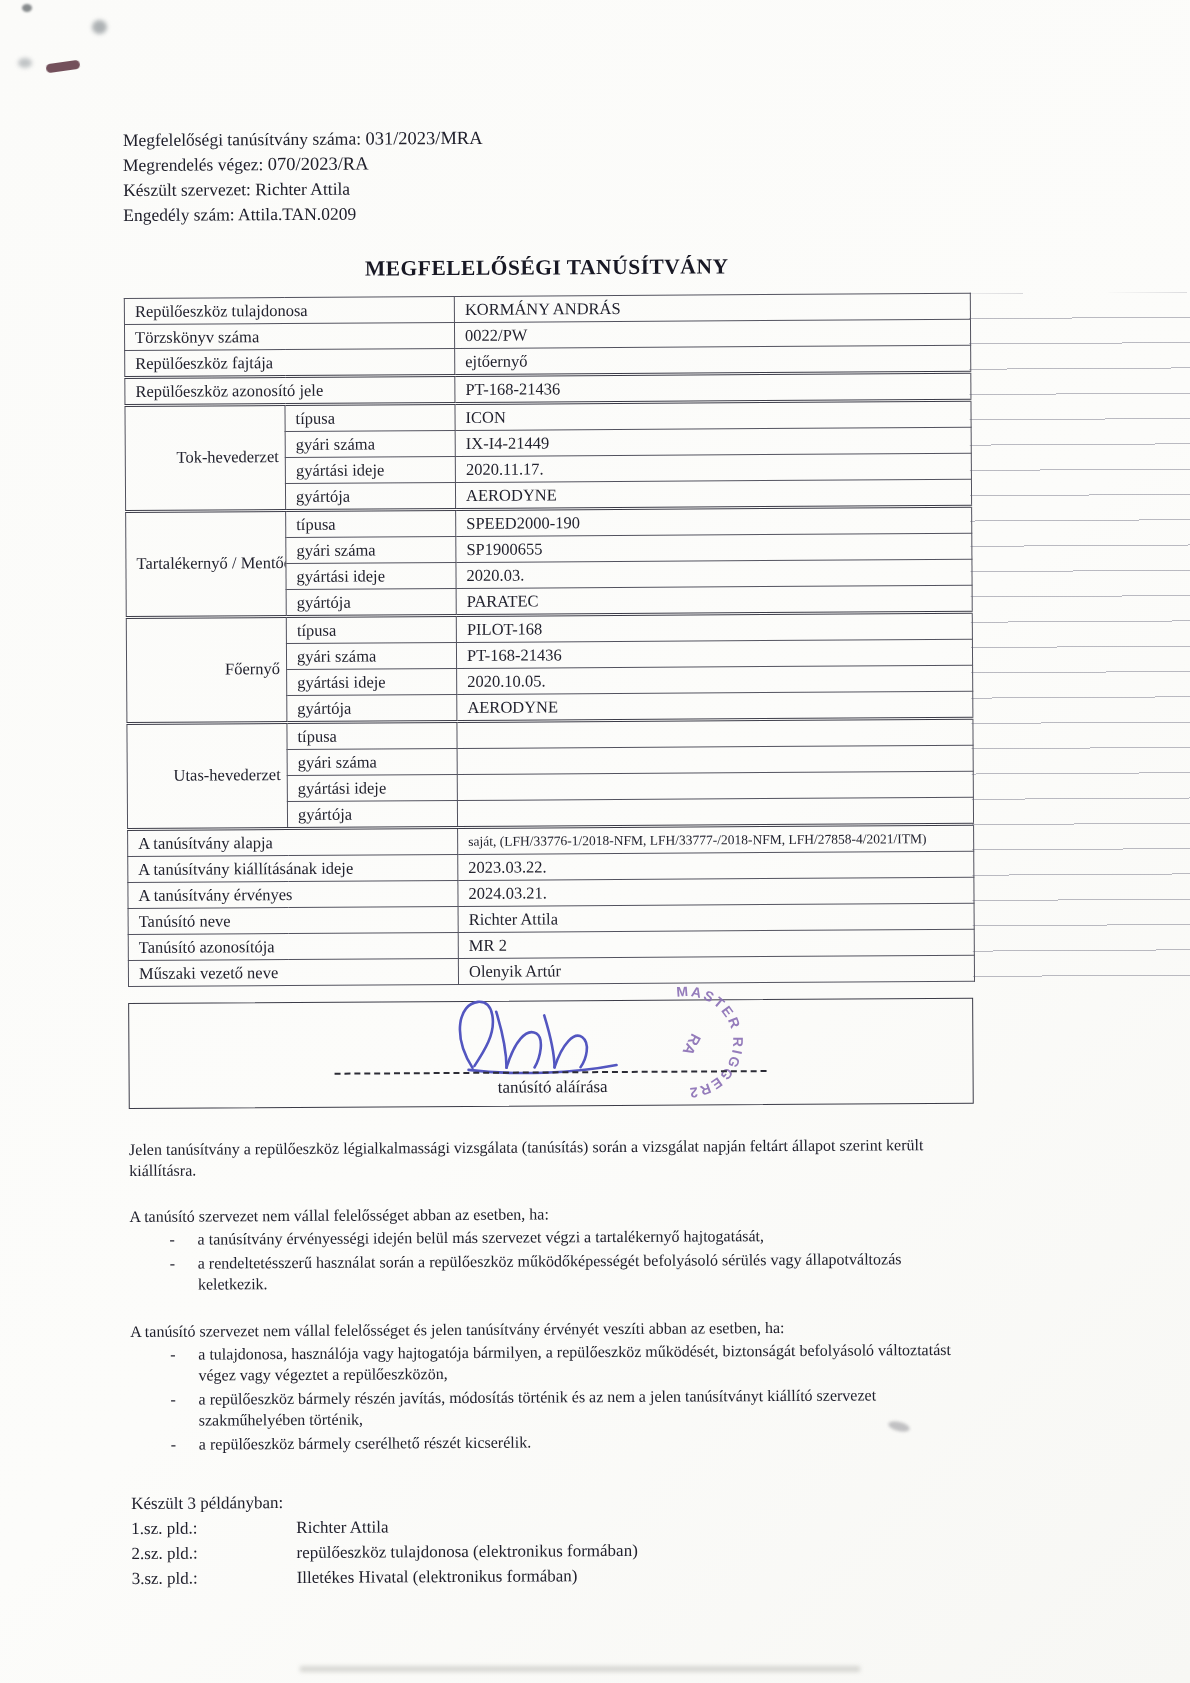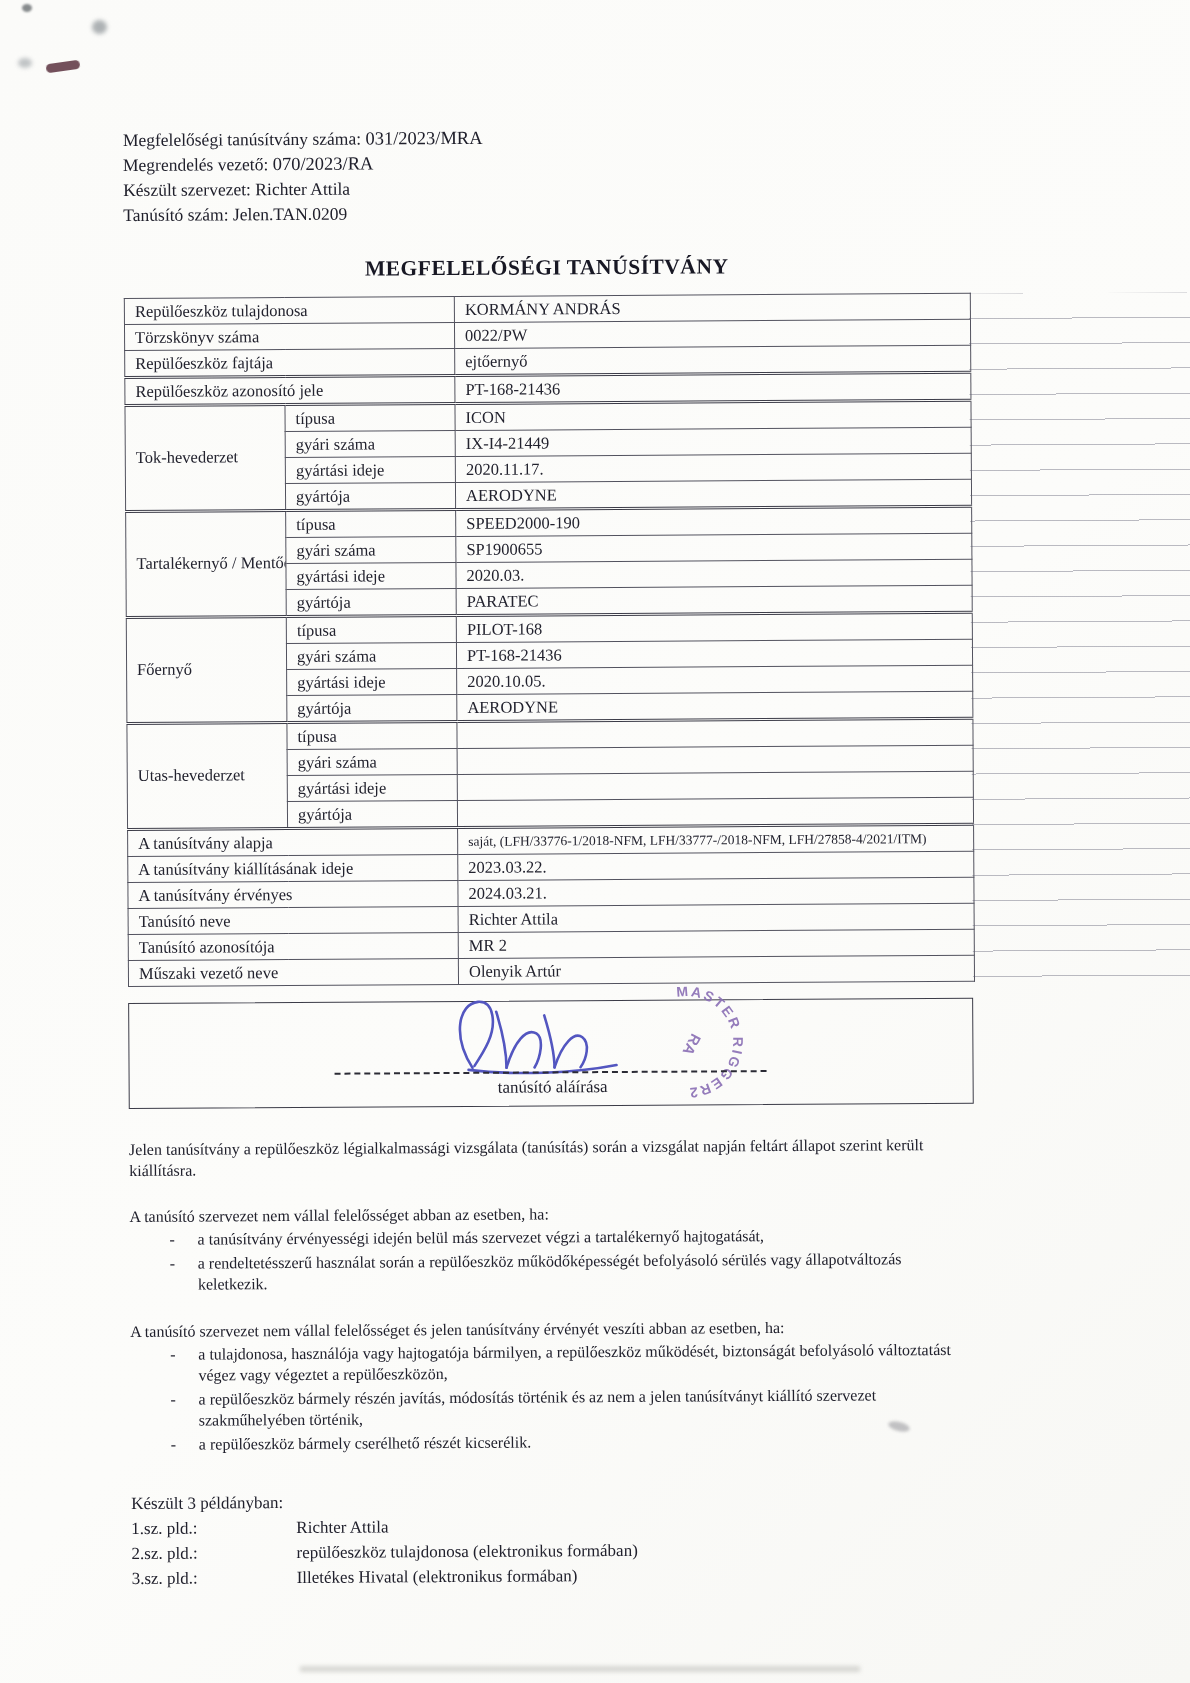--- a/index.html
+++ b/index.html
@@ -42,21 +42,21 @@
   table.cert{
     width:846px;border-collapse:collapse;table-layout:fixed;
     font-size:16.5px;color:#22222e;
   }
   table.cert td{
     border:1px solid #53535f;
     height:25px;padding:0 6px 0 10px;
     overflow:hidden;white-space:nowrap;
   }
   table.cert{border:1.5px solid #3c3c48;}
-  td.gname{white-space:pre-line;text-align:left;line-height:1.15;padding-left:4px;font-family:Liberation Serif, serif;}
+  td.gname{white-space:pre-line;text-align:right;line-height:1.15;padding-left:4px;font-family:Liberation Serif, serif;}
   tr.gstart td{border-top:3px double #3c3c48;}
   td.smallval{font-size:13.5px;}
   
   .bleed{
     position:absolute;left:845px;top:1px;width:230px;height:100%;
     background:repeating-linear-gradient(180deg,rgba(0,0,0,0) 0 24.3px,rgba(92,92,112,.55) 24.3px 25.3px);
     opacity:.75;pointer-events:none;
   }
 
   .sigbox{
@@ -88,23 +88,23 @@
   <div class="artifact a2"></div>
   <div class="artifact a3"></div>
   <div class="artifact a4"></div>
   <div class="artifact a5"></div>
   <div class="artifact a6"></div>
 
   <div class="content">
 
     <div class="hdr">
       <div><span>Megfelelőségi tanúsítvány száma:</span> <span class="val">031/2023/MRA</span></div>
-      <div><span>Megrendelés vezető:</span> <span class="val">070/2023/RA</span></div>
+      <div><span>Megrendelés végez:</span> <span class="val">070/2023/RA</span></div>
       <div><span>Készült szervezet:</span> <span>Richter Attila</span></div>
-      <div><span>Tanúsító szám:</span> <span>Jelen.TAN.0209</span></div>
+      <div><span>Engedély szám:</span> <span>Attila.TAN.0209</span></div>
     </div>
 
     <div class="title">MEGFELELŐSÉGI TANÚSÍTVÁNY</div>
 
     <div class="tablewrap">
       <div class="bleed"></div>
       <table class="cert">
         <colgroup>
             <col style="width:160px">
             <col style="width:170px">

